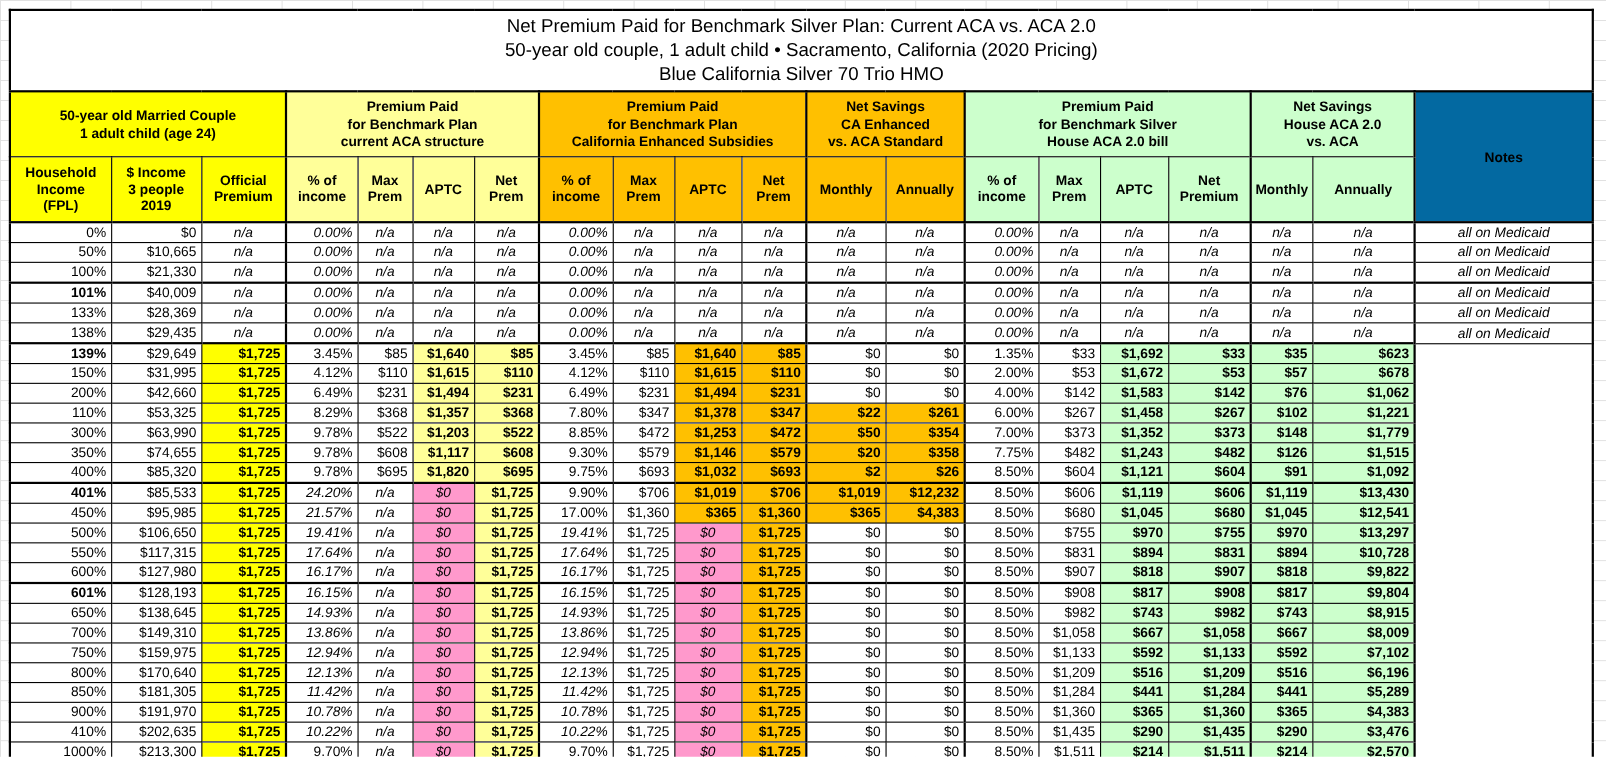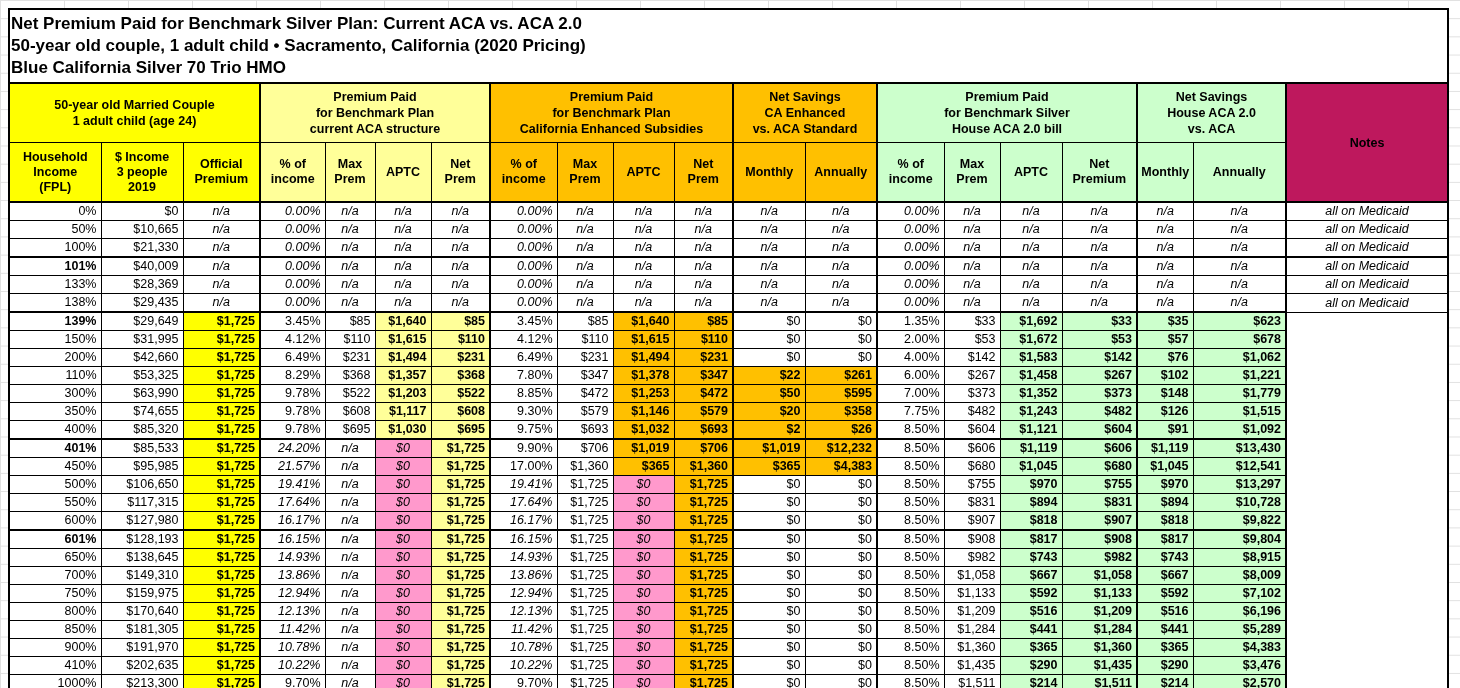--- a/index.html
+++ b/index.html
@@ -15,28 +15,28 @@
   }
   table{
     position:absolute;left:8px;top:8px;
     border-collapse:collapse;table-layout:fixed;
     border:2px solid var(--c-border,#000);
     background:#fff;
   }
   td,th{border:1px solid var(--c-border,#000);overflow:hidden;vertical-align:middle;}
   
   .title-row td{
-    height:70px;background:#fff;text-align:left;font-weight:700;
+    height:70px;background:#fff;text-align:center;font-weight:400;
     font-size:17px;line-height:22px;border-bottom:2px solid var(--c-border,#000);
   }
   
   th{font-weight:700;text-align:center;white-space:pre-line;}
   .ghead th{height:56px;font-size:12.5px;line-height:16px;}
   .shead th{height:56px;font-size:12.5px;line-height:15px;border-bottom:2px solid var(--c-border,#000);}
-  .notes-h{background:#be185d;border-bottom:2px solid var(--c-border,#000);font-size:12.5px;text-align:center;}
+  .notes-h{background:#0369a1;border-bottom:2px solid var(--c-border,#000);font-size:12.5px;text-align:center;}
   
   tbody td{
     height:17px;font-size:12.5px;line-height:1.15;
     text-align:right;padding:0 4px 0 1px;background:#fff;
   }
   .b{font-weight:700;}
   .i{font-style:italic;}
   .c{text-align:center;padding:0 1px;}
   .bgY{background:var(--c-yellow);}
   .bgL{background:var(--c-light-yellow);}
@@ -364,21 +364,21 @@
         <td class="bgY b gr">$1,725</td>
         <td class="">9.78%</td>
         <td class="">$522</td>
         <td class="bgL b">$1,203</td>
         <td class="bgL b gr">$522</td>
         <td class="">8.85%</td>
         <td class="">$472</td>
         <td class="bgO b">$1,253</td>
         <td class="bgO b gr">$472</td>
         <td class="bgO b">$50</td>
-        <td class="bgO b gr">$595</td>
+        <td class="bgO b gr">$354</td>
         <td class="">7.00%</td>
         <td class="">$373</td>
         <td class="bgG b">$1,352</td>
         <td class="bgG b gr">$373</td>
         <td class="bgG b">$148</td>
         <td class="bgG b gr">$1,779</td>
         <td class="i c nb"></td>
       </tr>
       <tr>
         <td class="">350%</td>
@@ -401,21 +401,21 @@
         <td class="bgG b">$126</td>
         <td class="bgG b gr">$1,515</td>
         <td class="i c nb"></td>
       </tr>
       <tr>
         <td class="">400%</td>
         <td class="">$85,320</td>
         <td class="bgY b gr">$1,725</td>
         <td class="">9.78%</td>
         <td class="">$695</td>
-        <td class="bgL b">$1,030</td>
+        <td class="bgL b">$1,820</td>
         <td class="bgL b gr">$695</td>
         <td class="">9.75%</td>
         <td class="">$693</td>
         <td class="bgO b">$1,032</td>
         <td class="bgO b gr">$693</td>
         <td class="bgO b">$2</td>
         <td class="bgO b gr">$26</td>
         <td class="">8.50%</td>
         <td class="">$604</td>
         <td class="bgG b">$1,121</td>

